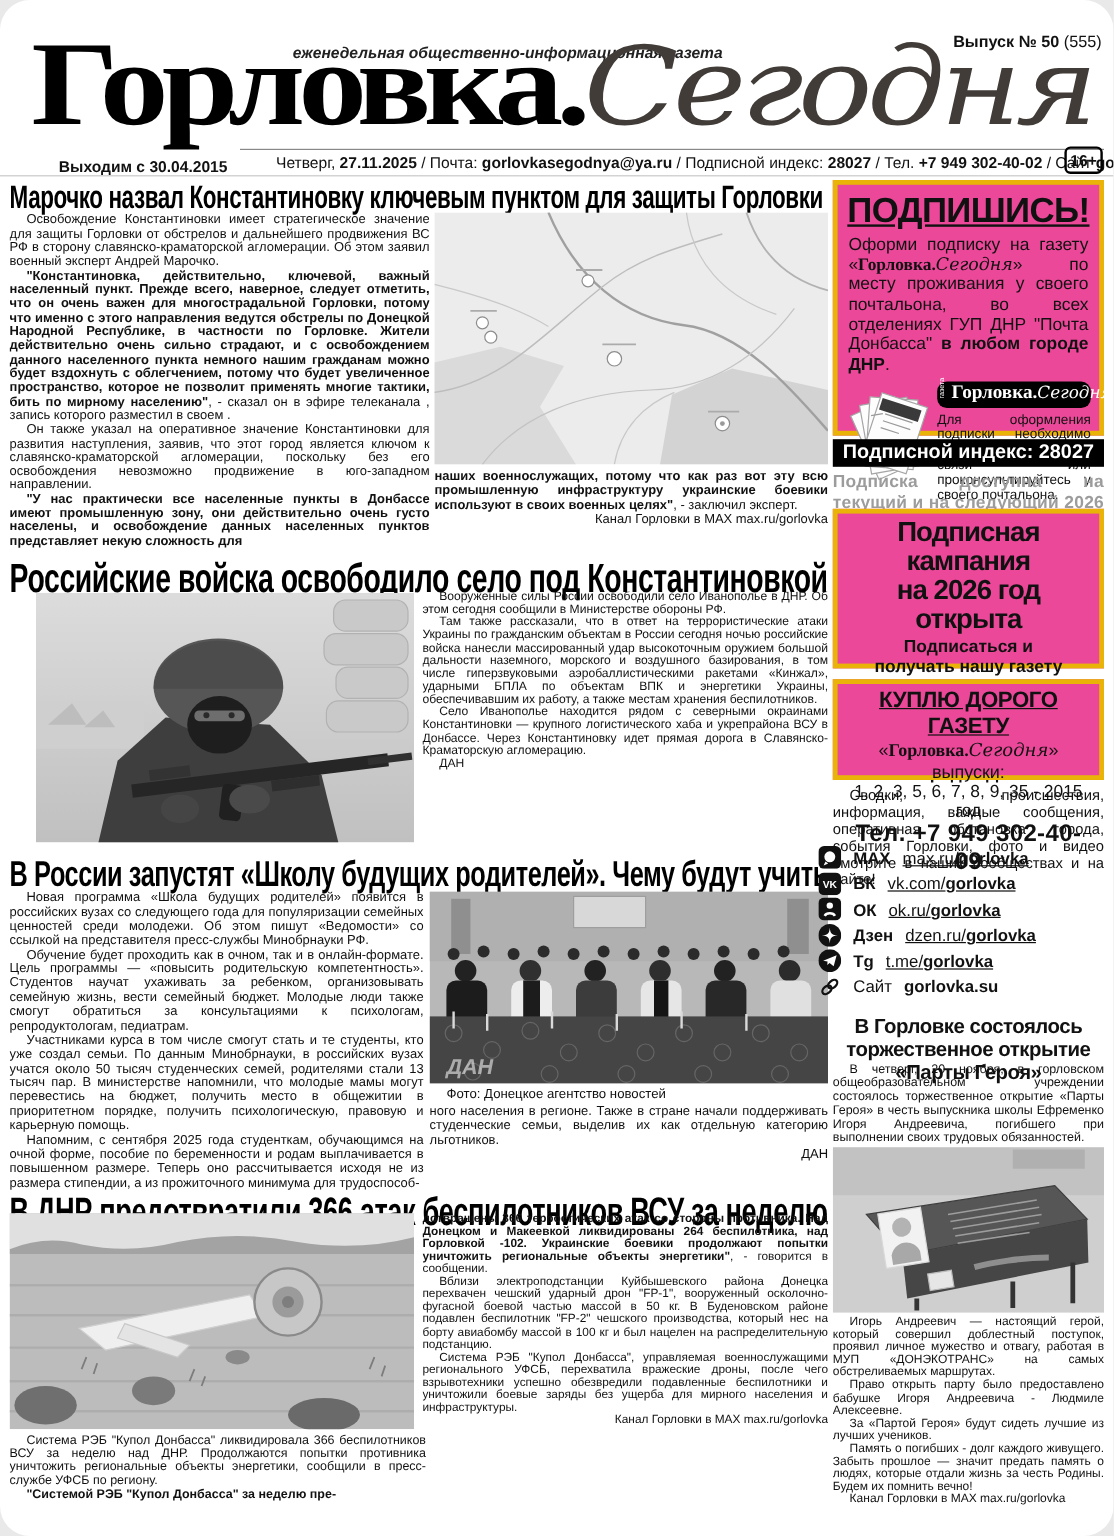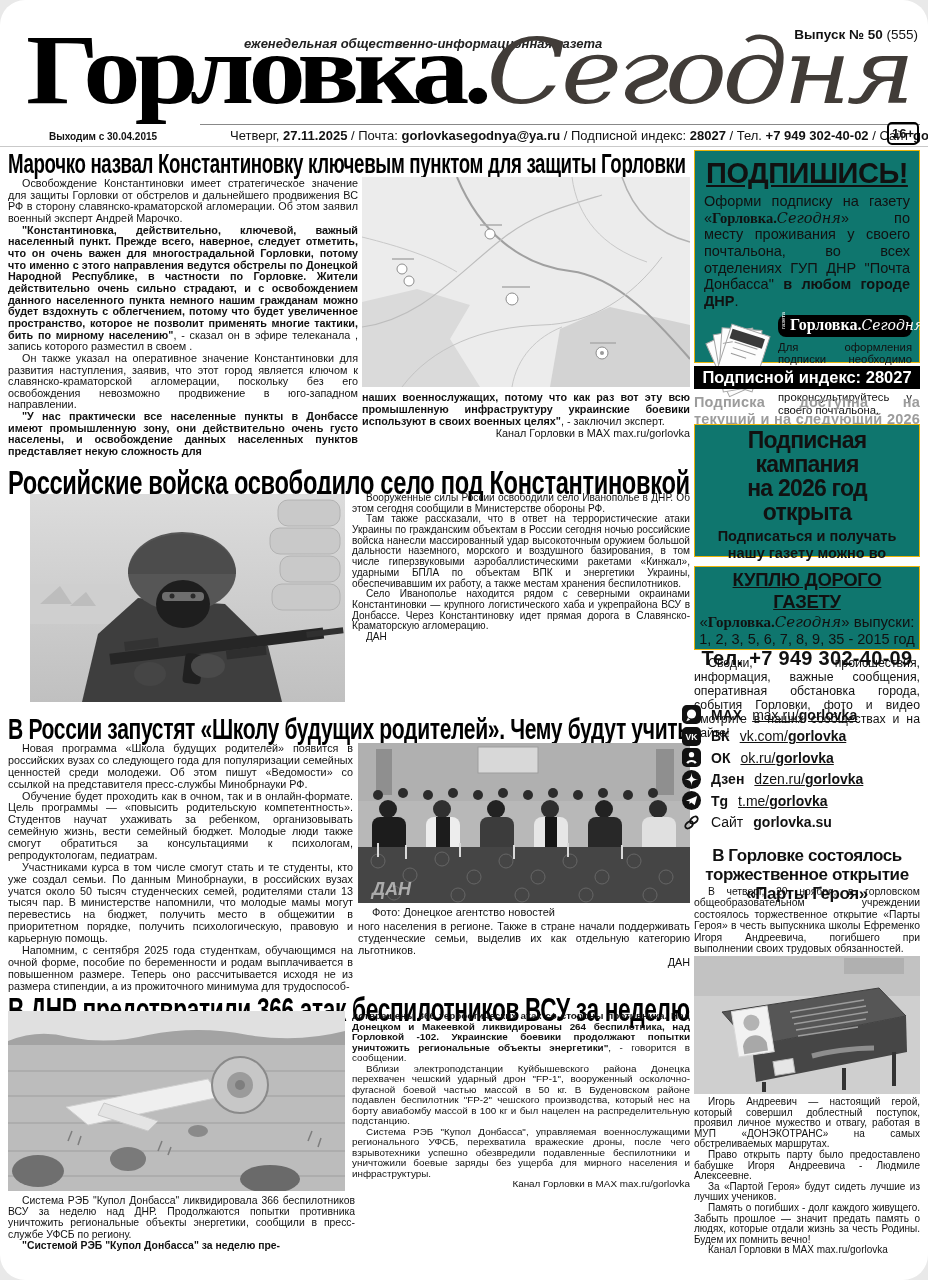--- a/index.html
+++ b/index.html
@@ -15,27 +15,27 @@
   .para.align-right{text-align:right;text-indent:0;}
   .col{position:absolute;overflow:hidden;}
   .fitx{display:inline-block;white-space:nowrap;transform-origin:0 50%;}
   .headline{font-weight:bold;letter-spacing:-0.5px;color:#000;}
   
   .mast-tagline{left:244px;top:36px;font-size:13px;font-style:italic;font-weight:bold;color:#222;}
   .mast-issue{right:10px;top:27px;font-size:13.5px;}
   .mast-title{left:26px;top:16px;line-height:108px;}
   .mast-black{font-family:"Liberation Serif",serif;font-weight:bold;font-size:100px;letter-spacing:-5px;color:#000;}
   .mast-script{font-family:"DejaVu Serif",serif;font-style:italic;font-size:90px;color:#413c38;letter-spacing:-4px;}
-  .mast-since{left:29px;top:131px;font-size:10px;font-weight:bold;padding-left:20px;}
+  .mast-since{left:29px;top:131px;font-size:13px;font-weight:bold;padding-left:20px;}
   .mast-info{left:230px;top:128px;width:650px;font-size:13px;text-align:center;white-space:nowrap;}
   .mast-rule1{left:200px;right:8px;top:124px;border-top:1px solid #888;height:0;}
   .mast-rule2{left:0;right:0;top:146px;border-top:1px solid #c9c9c9;height:0;}
   .badge16{right:9px;top:122px;border:2.5px solid #000;border-radius:5px;font-size:13px;font-weight:bold;padding:2px 3px;}
   
-  .sbox{position:absolute;left:694px;width:226px;border:1px solid #eab308;box-sizing:border-box;background:#0f766e;}
+  .sbox{position:absolute;left:694px;width:226px;border:4px solid #eab308;box-sizing:border-box;background:#ec4899;}
   .sb-sub-title{text-align:center;font-size:29px;font-weight:bold;text-decoration:underline;letter-spacing:-0.5px;margin:2px 0 3px;}
   .sb-sub-body{font-size:14.5px;line-height:1.15;text-align:justify;padding:0 2px;}
   .sb-sub-row{display:flex;margin-top:5px;gap:4px;}
   .sb-logo{background:#000;color:#fff;border-radius:8px;padding:1px 6px 3px 12px;position:relative;white-space:nowrap;align-self:flex-start;}
   .sb-logo .l1{font-family:"Liberation Serif",serif;font-weight:bold;font-size:16px;}
   .sb-logo .l2{font-family:"DejaVu Serif",serif;font-style:italic;font-size:14px;}
   .sb-logo .side{position:absolute;left:2px;top:14px;font-size:6px;transform:rotate(-90deg);transform-origin:0 0;}
   .sb-note{font-size:11.3px;line-height:1.12;text-align:justify;margin-top:4px;}
   .sb-index{left:694px;top:366px;width:226px;height:23px;background:#000;color:#fff;
             font-size:16.5px;font-weight:bold;text-align:center;line-height:23px;}

